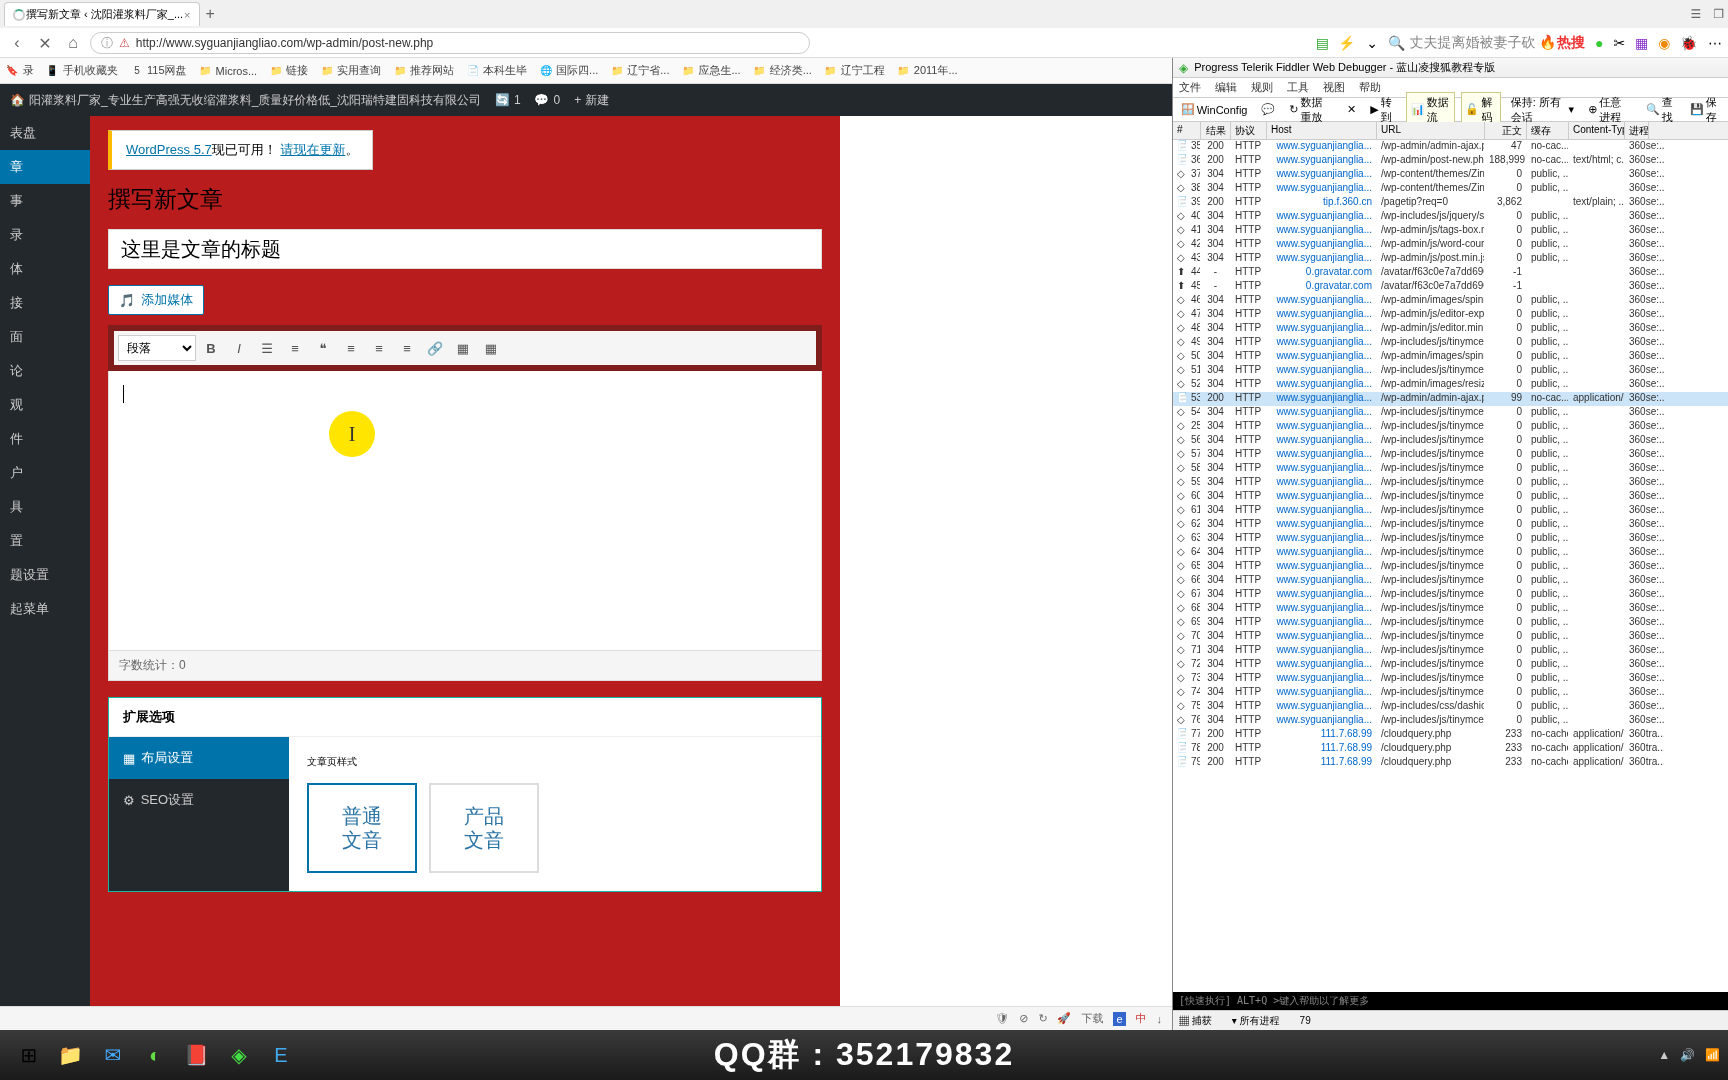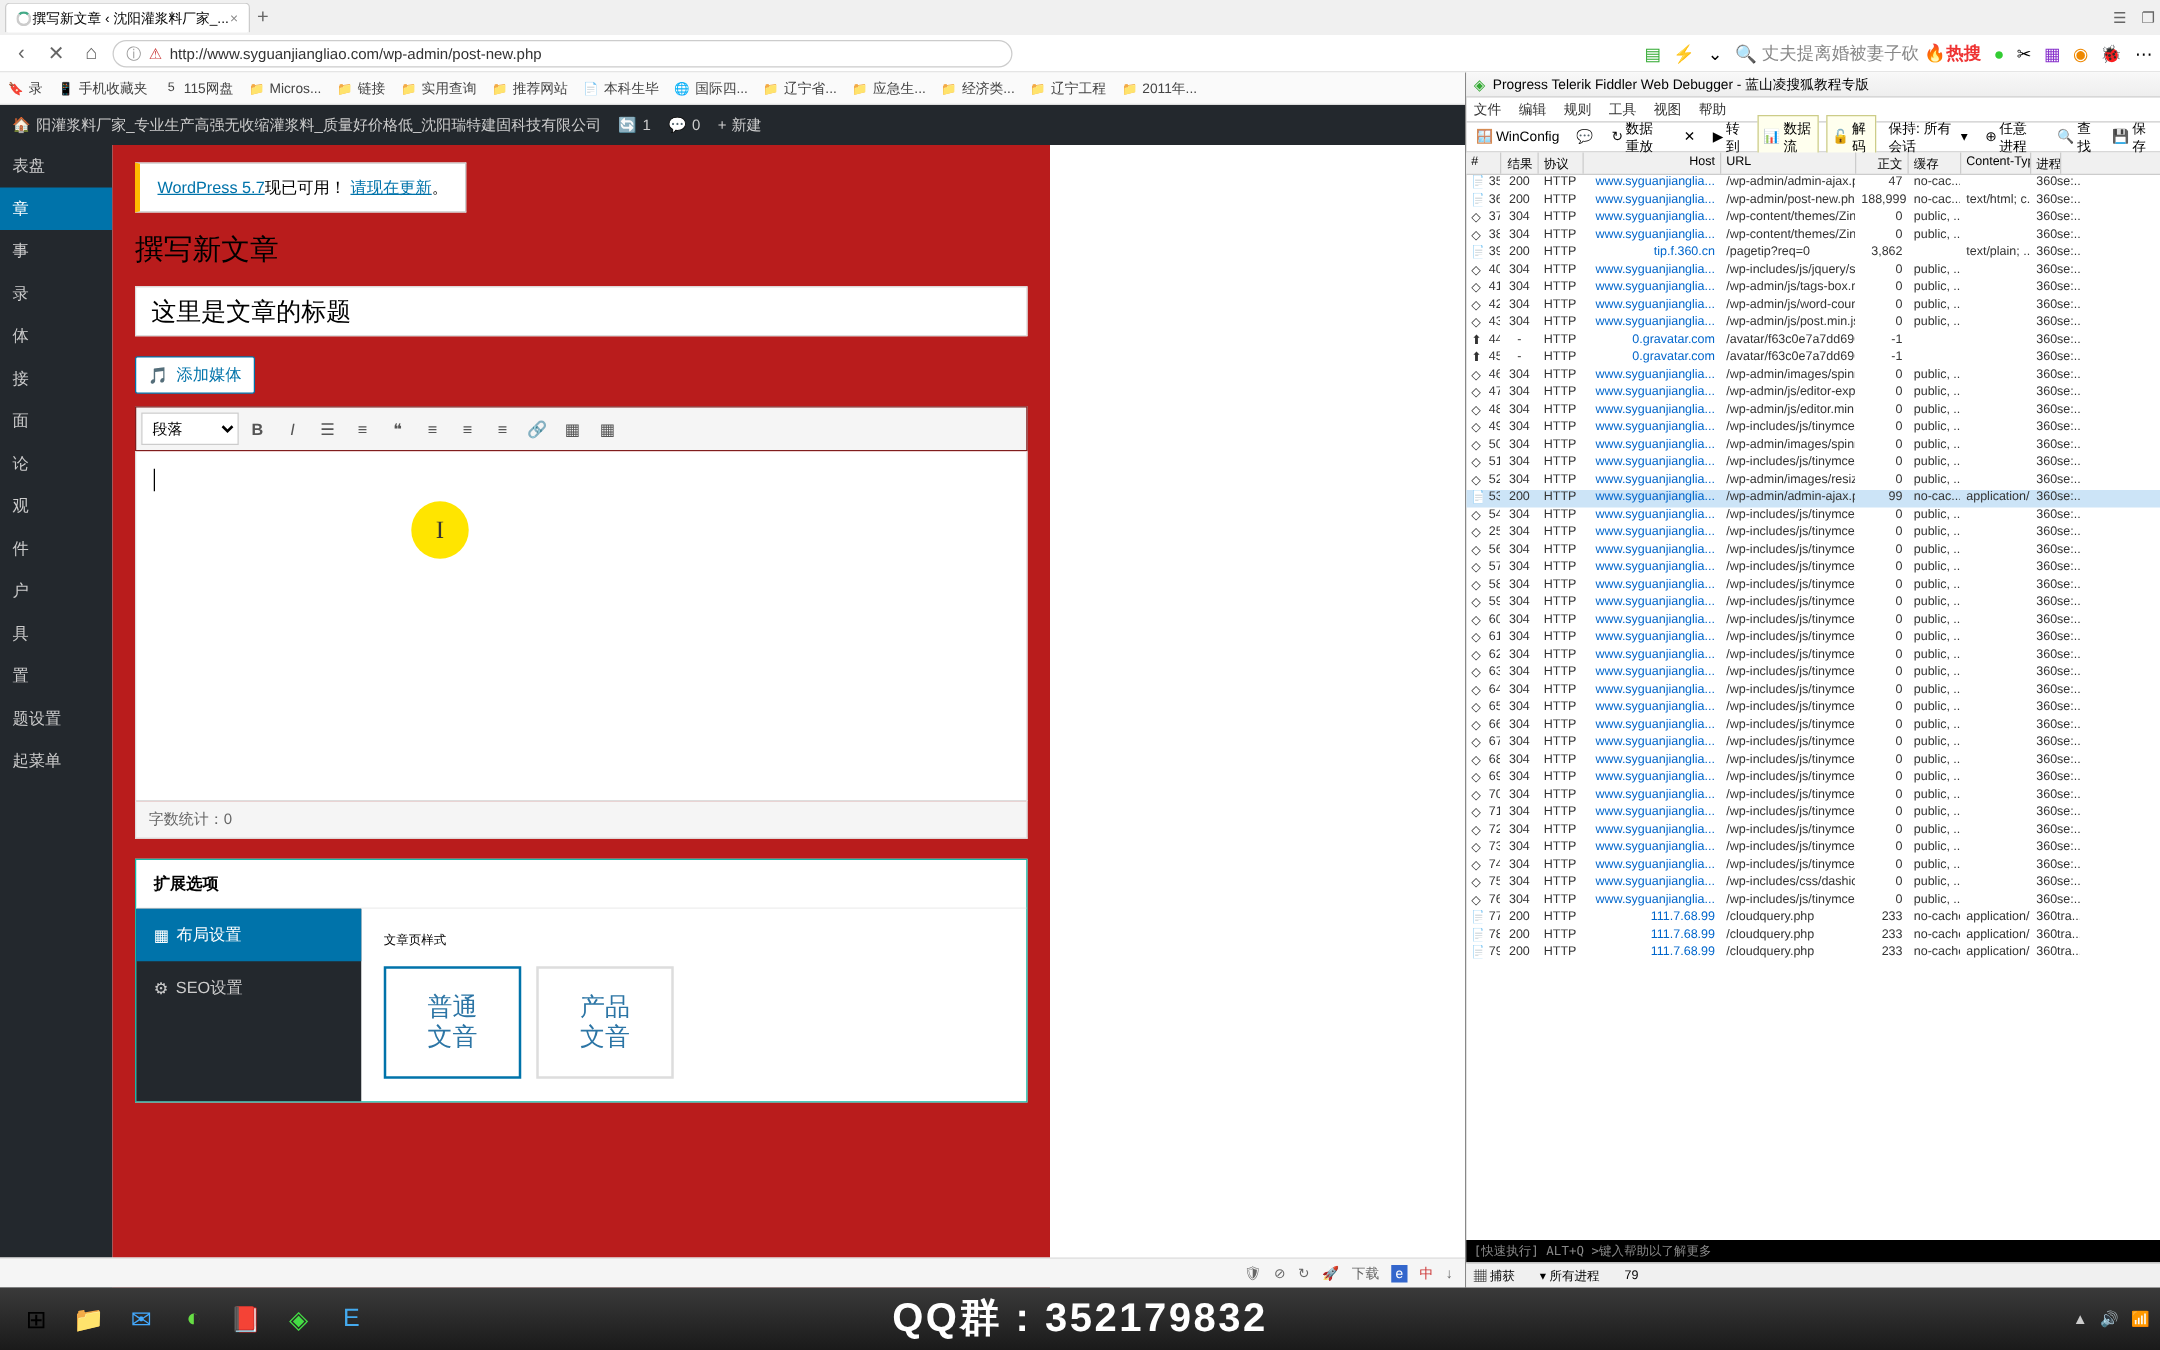--- a/index.html
+++ b/index.html
@@ -40,21 +40,21 @@
 
 .notice{background:#fff;border:1px solid #ccc;border-left:4px solid #ffba00;padding:10px 14px;font-size:13px;margin-bottom:14px;display:inline-block}
 .notice a{color:#0073aa;text-decoration:underline}
 
 .page-heading{font-size:23px;font-weight:400;margin-bottom:14px}
 
 .title-input{width:100%;height:40px;border:1px solid #ddd;background:#fff;padding:0 12px;font-size:20px;margin-bottom:16px}
 
 .media-btn{display:inline-flex;align-items:center;gap:6px;border:1px solid #0073aa;background:#fff;color:#0073aa;padding:5px 10px;font-size:13px;border-radius:2px;cursor:pointer;margin-bottom:10px}
 
-.editor-toolbar{background:#f5f5f5;border:1px solid #7f1d1d;padding:4px;display:flex;align-items:center;gap:2px}
+.editor-toolbar{background:#f5f5f5;border:6px solid #7f1d1d;padding:4px;display:flex;align-items:center;gap:2px}
 .format-select{height:26px;width:78px;font-size:12px;border:1px solid #ccc;background:#fff;padding:0 4px}
 .tb-btn{width:26px;height:26px;display:flex;align-items:center;justify-content:center;cursor:pointer;color:#555;font-size:13px}
 
 .editor-area{background:#fff;border:1px solid #ddd;border-top:none;height:280px;padding:14px;position:relative}
 .cursor-highlight{position:absolute;left:220px;top:40px;width:46px;height:46px;border-radius:50%;background:#ffe500;display:flex;align-items:center;justify-content:center;font-family:serif;font-size:20px;color:#333}
 .text-cursor{position:absolute;left:14px;top:14px;width:1px;height:18px;background:#000}
 
 .word-count{background:#f5f5f5;border:1px solid #ddd;border-top:none;padding:6px 10px;font-size:12px;color:#666}
 
 .ext-box{background:#fff;border:1px solid #14b8a6;margin-top:16px}
@@ -73,21 +73,21 @@
 .fiddler{position:absolute;right:0;top:58px;width:556px;height:calc(100% - 58px - 50px);background:#fff;border-left:1px solid #888;display:flex;flex-direction:column;font-size:11px}
 .fiddler-title{height:20px;background:linear-gradient(#f8f8f8,#eee);border-bottom:1px solid #ccc;display:flex;align-items:center;padding:0 6px;gap:6px}
 .fiddler-title .f-icon{color:#3a3;font-size:12px}
 .fiddler-menu{height:20px;border-bottom:1px solid #ccc;display:flex;align-items:center;padding:0 6px;gap:14px;color:#333}
 .fiddler-menu span{cursor:pointer}
 .fiddler-toolbar{height:24px;border-bottom:1px solid #ccc;display:flex;align-items:center;padding:0 4px;gap:6px}
 .ft-btn{display:flex;align-items:center;gap:2px;padding:2px 4px;cursor:pointer;font-size:11px}
 .ft-btn.yellow{background:#ffe;border:1px solid #cc8}
 .fiddler-headers{height:18px;background:#f0f0f0;border-bottom:1px solid #ccc;display:flex;font-size:10px}
 .fh{padding:2px 4px;border-right:1px solid #ccc;overflow:hidden;white-space:nowrap}
-.fh-num{width:28px}.fh-res{width:30px;text-align:right}.fh-proto{width:36px}.fh-host{width:110px;text-align:right}.fh-url{width:108px}.fh-body{width:42px;text-align:right}.fh-cache{width:42px}.fh-ct{width:56px}.fh-proc{width:24px}
+.fh-num{width:28px}.fh-res{width:30px;text-align:right}.fh-proto{width:36px}.fh-host{width:110px;}.fh-url{width:108px}.fh-body{width:42px;text-align:right}.fh-cache{width:42px}.fh-ct{width:56px}.fh-proc{width:24px}
 .fiddler-list{flex:1;overflow:hidden}
 .fr{display:flex;height:14px;font-size:10px;color:#333}
 .fr.sel{background:#cce4f7}
 .fc{padding:0 4px;border-right:1px solid transparent;overflow:hidden;white-space:nowrap;text-overflow:clip}
 .fc-icon{width:14px;text-align:center}
 .fc-num{width:14px}.fc-res{width:30px;text-align:center}.fc-proto{width:36px}.fc-host{width:110px;text-align:right;color:#06c}.fc-url{width:108px;color:#333}.fc-body{width:42px;text-align:right}.fc-cache{width:42px}.fc-ct{width:56px}.fc-proc{width:40px}
 .fiddler-cmd{height:18px;background:#000;color:#888;padding:2px 6px;font-family:monospace;font-size:10px}
 .fiddler-status{height:20px;background:#f0f0f0;border-top:1px solid #ccc;display:flex;align-items:center;padding:0 6px;gap:20px;font-size:10px}
 
 

